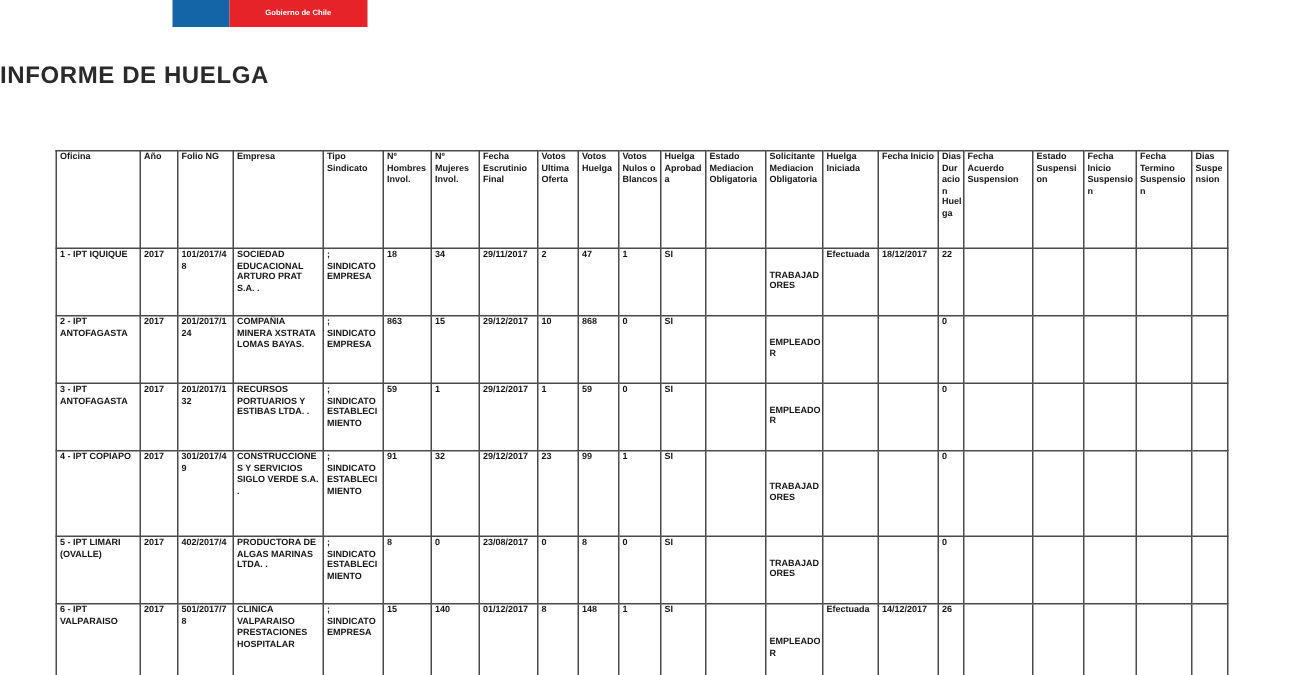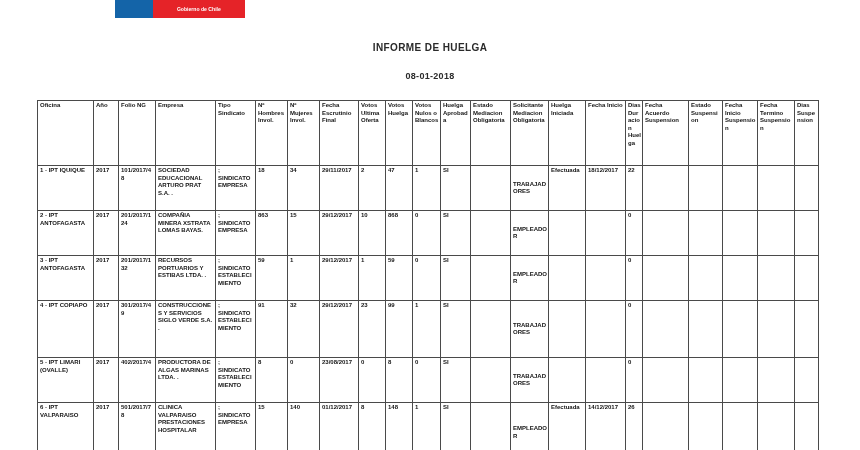--- a/index.html
+++ b/index.html
@@ -9,22 +9,22 @@
   }
   .page{position:relative;width:860px;height:450px;background:#ffffff;overflow:hidden;}
 
   
   .logo{position:absolute;left:115px;top:0;height:18px;display:flex;}
   .logo-blue{width:38px;height:18px;background:#1464a8;}
   .logo-red{width:92px;height:18px;background:#e52328;display:flex;align-items:center;justify-content:center;}
   .logo-red span{color:#ffffff;font-size:6px;font-weight:bold;white-space:nowrap;transform:scale(.85);}
 
   .title{
-    position:absolute;top:42px;left:0;width:100%;text-align:center;
-    font-size:10px;font-weight:bold;color:#2a2a2a;letter-spacing:.4px;
+    position:absolute;top:42px;left:0;width:100%;
+    font-size:16px;font-weight:bold;color:#2a2a2a;letter-spacing:.4px;
   }
   .date{
     position:absolute;top:71px;left:0;width:100%;text-align:center;
     font-size:9px;font-weight:bold;color:#2a2a2a;letter-spacing:.3px;
   }
 
   table.report{
     position:absolute;left:37px;top:100px;width:781px;
     border-collapse:collapse;table-layout:fixed;
   }
@@ -45,21 +45,20 @@
 <div class="page">
 
   <div class="logo">
     <div class="logo-blue"></div>
     <div class="logo-red">
       <span>Gobierno de Chile</span>
     </div>
   </div>
 
   <div class="title">INFORME DE HUELGA</div>
-  <div class="date">08-01-2018</div>
 
   <table class="report">
     <colgroup id="cols">
         <col style="width: 56px;">
         <col style="width: 25px;">
         <col style="width: 37px;">
         <col style="width: 60px;">
         <col style="width: 40px;">
         <col style="width: 32px;">
         <col style="width: 32px;">

